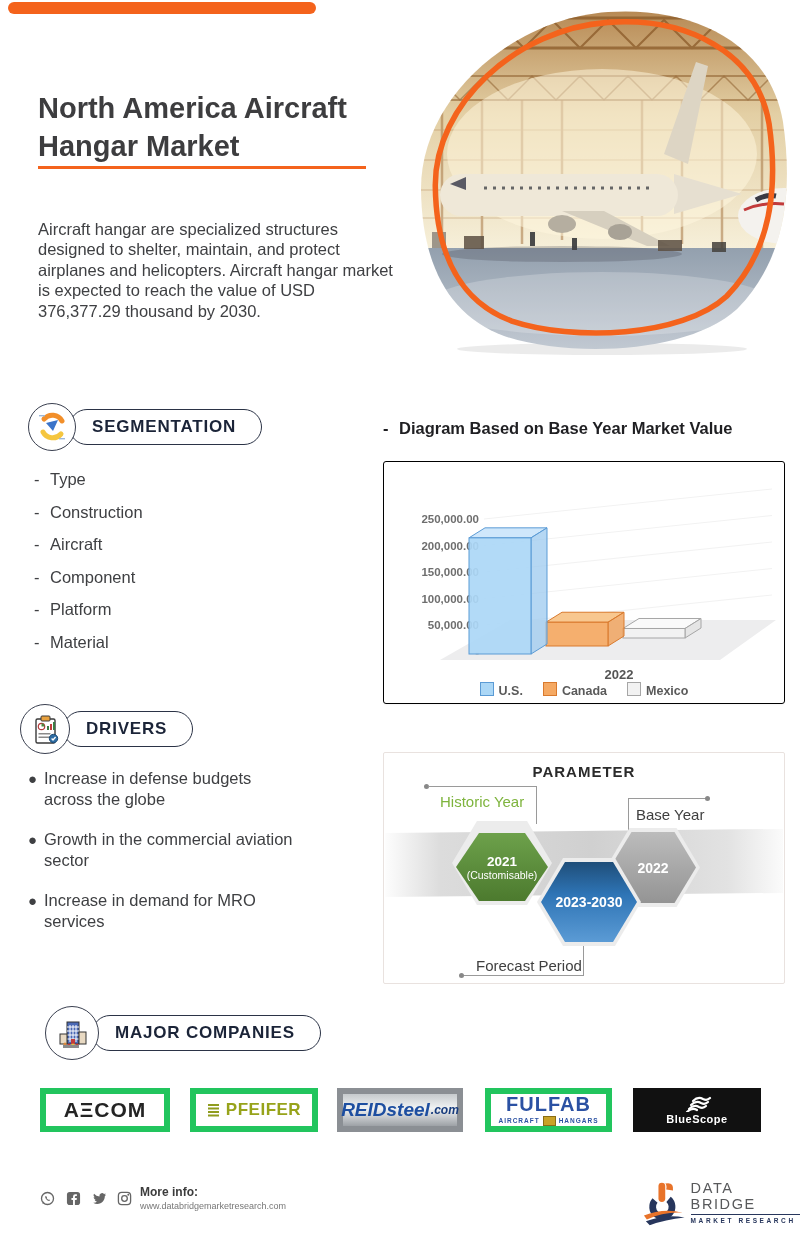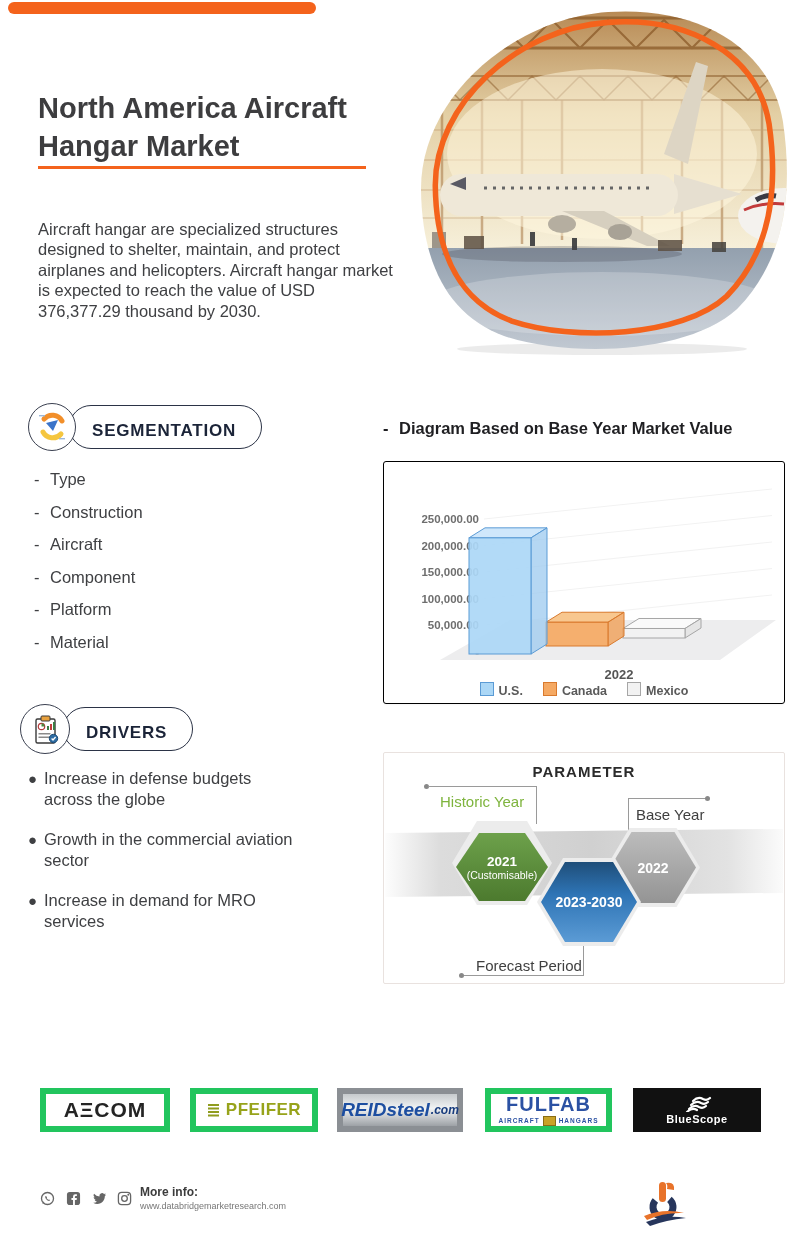--- a/index.html
+++ b/index.html
@@ -14,21 +14,21 @@
   .hero-title{left:38px;top:70px;width:390px;font-size:29px;line-height:38px;font-weight:700;color:#3d3d3f;}
   .hero-divider{left:38px;top:166px;width:328px;height:3px;background:#F4631C;}
   .hero-desc{left:38px;top:202px;width:356px;font-size:16.5px;line-height:20.6px;color:#3f4043;}
   .hero-photo{left:412px;top:4px;width:382px;height:352px;}
 
   
   .sec{display:flex;align-items:center;}
   .icon-circle{width:46px;height:46px;border-radius:50%;background:#fff;border:1.3px solid #3a4050;
                display:flex;align-items:center;justify-content:center;position:relative;z-index:2;flex:0 0 auto;}
   .pill{margin-left:-7px;background:#fff;border:1.6px solid #2b3346;border-radius:22px;
-        padding:15px 25px 7px 22px;font-weight:700;font-size:17px;color:#1b2438;letter-spacing:.8px;white-space:nowrap;}
+        padding:7px 25px 7px 22px;font-weight:700;font-size:17px;color:#1b2438;letter-spacing:.8px;white-space:nowrap;}
 
   
   .seg-list{left:34px;top:470px;font-size:16.5px;color:#3f4043;}
   .seg-item{display:flex;margin-bottom:13.5px;}
   .seg-item .dash{width:16px;}
 
   
   .chart-head{left:383px;top:419px;display:flex;font-size:16.5px;font-weight:700;color:#1f1f22;}
   .chart-head .dash{width:16px;font-weight:700;}
 
@@ -307,20 +307,40 @@
     <div class="param-dot" style="left:321px;top:43px;"></div>
     <div class="param-line" style="left:244px;top:45px;width:1px;height:36px;"></div>
     <div class="param-label" style="left:252px;top:53px;">Base Year</div>
 
     <div class="param-line" style="left:199px;top:193px;width:1px;height:30px;"></div>
     <div class="param-line" style="left:80px;top:222px;width:120px;height:1px;"></div>
     <div class="param-dot" style="left:75px;top:220px;"></div>
     <div class="param-label" style="left:92px;top:204px;">Forecast Period</div>
   </div>
 
+  <div class="abs sec" style="left:45px;top:1006px;">
+    <div class="icon-circle" style="width:52px;height:52px;">
+      <svg width="38" height="38" viewBox="0 0 38 38">
+        <rect x="14" y="8" width="12" height="22" fill="#4a69b5" stroke="#333" stroke-width="1"></rect>
+        <g stroke="#fff" stroke-width="1">
+          <path d="M17 11 V28 M20 11 V28 M23 11 V28"></path>
+          <path d="M14 13 H26 M14 17 H26 M14 21 H26 M14 25 H26"></path>
+        </g>
+        <rect x="7" y="20" width="7" height="10" fill="#e8d9c2" stroke="#333" stroke-width="1"></rect>
+        <rect x="26" y="18" width="7" height="12" fill="#e8d9c2" stroke="#333" stroke-width="1"></rect>
+        <rect x="18" y="25" width="4" height="5" fill="#c23b3b"></rect>
+        <circle cx="12" cy="30" r="1.6" fill="#d98a3d"></circle>
+          <circle cx="16" cy="31" r="1.6" fill="#c23b3b"></circle>
+        <circle cx="20" cy="31" r="1.6" fill="#e0c23d"></circle>
+          <circle cx="24" cy="31" r="1.6" fill="#c23b3b"></circle>
+        <rect x="10" y="31" width="16" height="3" fill="#8a8a8a"></rect>
+      </svg>
+    </div>
+    <div class="pill">MAJOR COMPANIES</div>
+  </div>
 
   <div class="logo-box" style="left:40px;width:130px;">
     <span class="aecom">AΞCOM</span>
   </div>
   <div class="logo-box" style="left:190px;width:128px;">
     <svg width="13" height="14" viewBox="0 0 13 14">
       <rect x="1" y="1" width="11" height="2" fill="#8f9c1e"></rect>
         <rect x="1" y="4.5" width="11" height="2" fill="#8f9c1e"></rect>
       <rect x="1" y="8" width="11" height="2" fill="#8f9c1e"></rect>
         <rect x="1" y="11.5" width="11" height="2" fill="#8f9c1e"></rect>
@@ -379,15 +399,19 @@
   </div>
 
   <div class="abs brand">
     <svg width="44" height="48" viewBox="0 0 44 48">
       <rect x="17" y="4" width="7" height="20" rx="3.5" fill="#E8732A"></rect>
       <path d="M24 5 q9 -2 8 7 l-7 -1 q1 -4 -1 -6 z" fill="#E8732A"></path>
       <circle cx="21" cy="29" r="10" fill="none" stroke="#27365C" stroke-width="7" stroke-dasharray="47 16" transform="rotate(-50 21 29)"></circle>
       <path d="M2 38 Q 22 30 42 35 Q 22 34 5 42 Z" fill="#E8732A"></path>
       <path d="M4 44 Q 24 36 44 40 Q 24 42 8 48 Z" fill="#27365C"></path>
     </svg>
+    <div>
+      <div class="brand-primary">DATA BRIDGE</div>
+      <div class="brand-sub">MARKET RESEARCH</div>
+    </div>
   </div>
 
 </div>
 
 </body></html>

